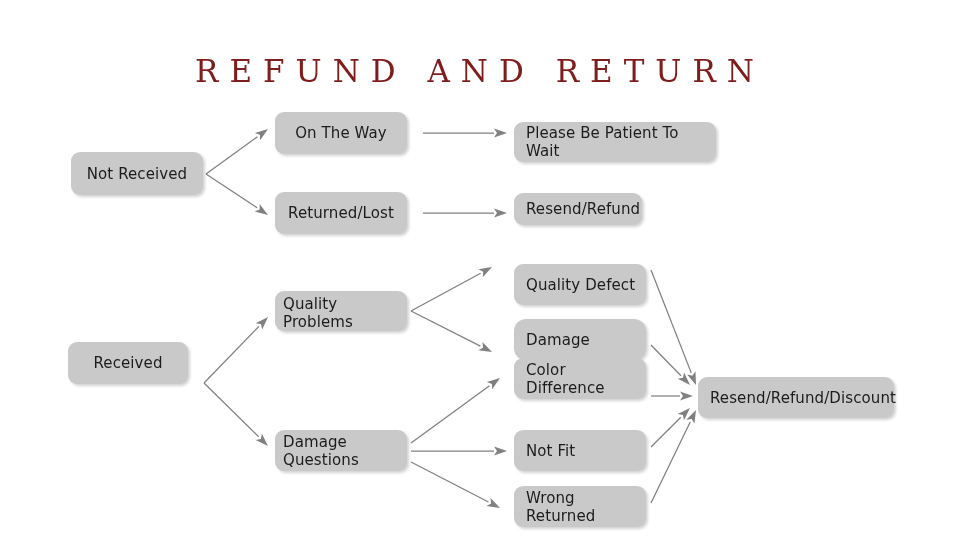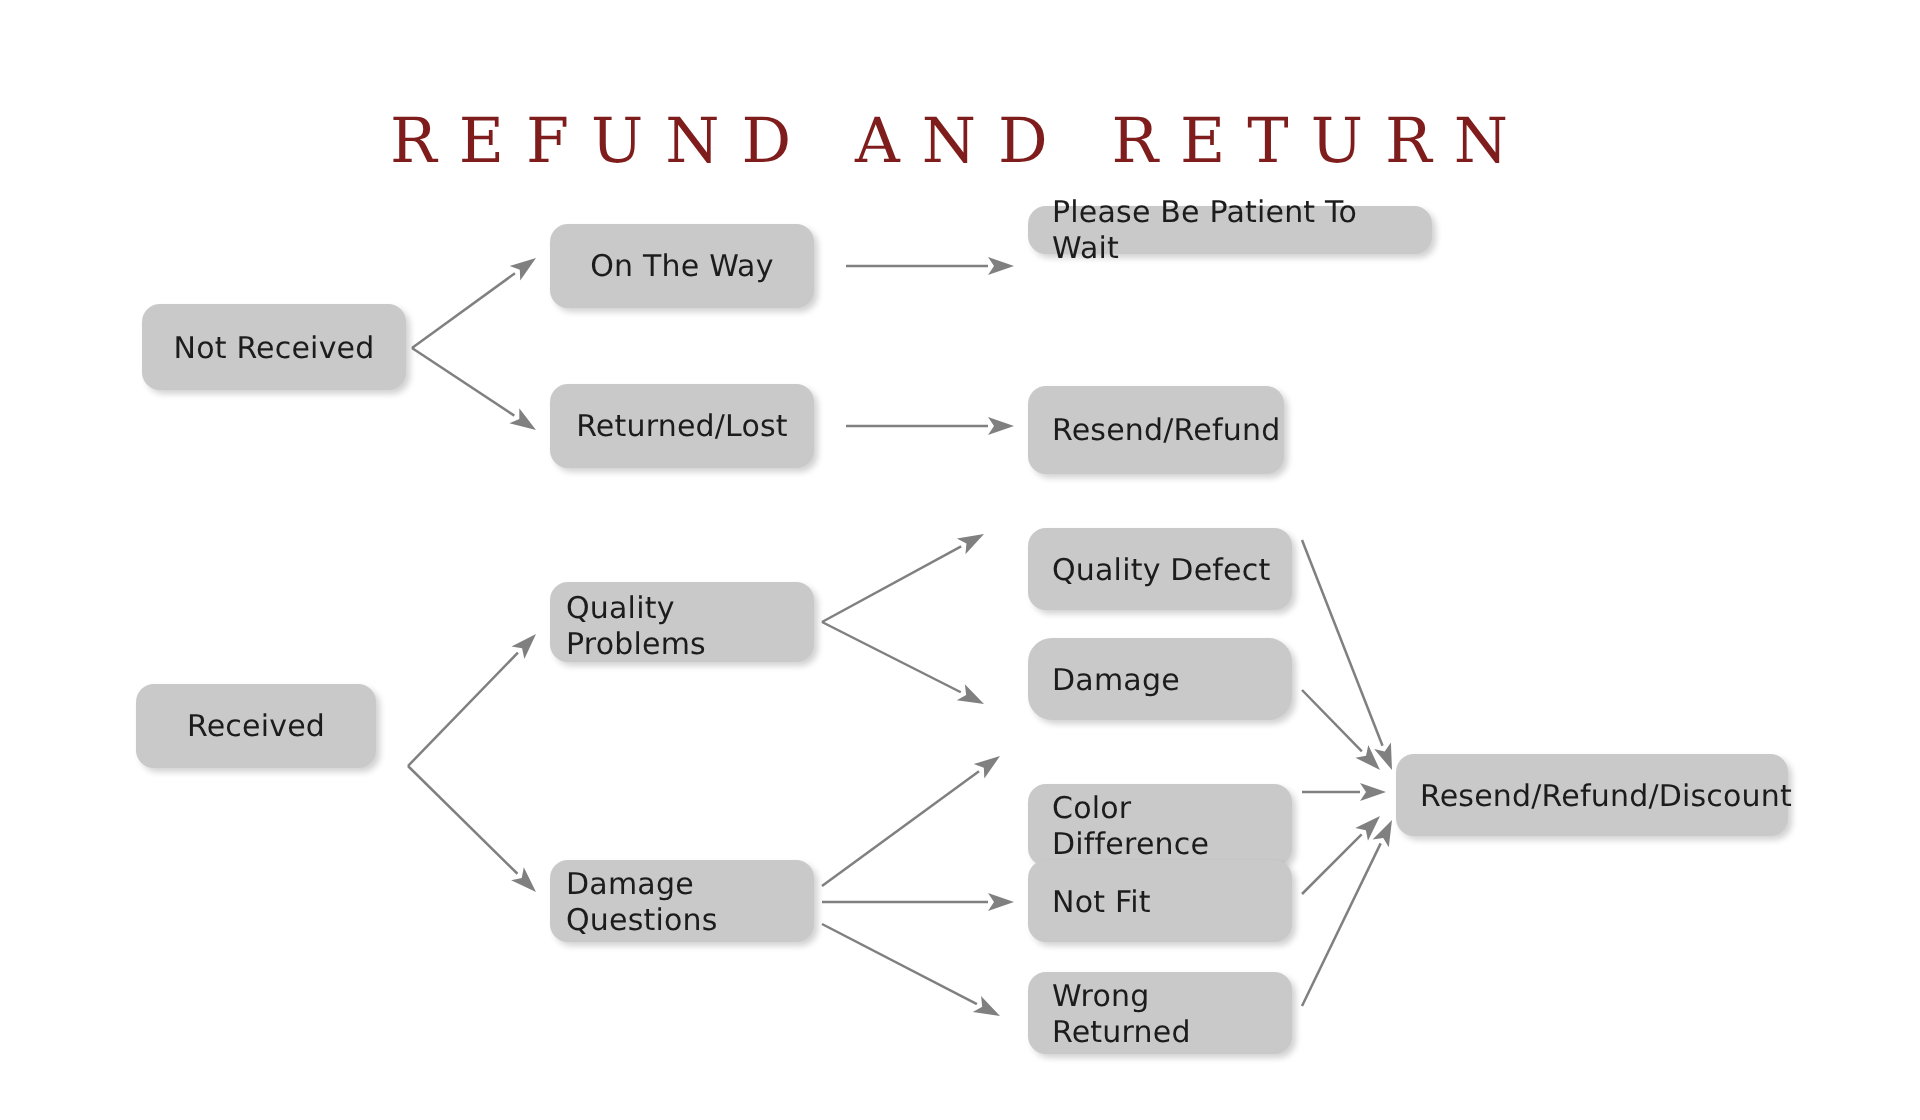--- a/index.html
+++ b/index.html
@@ -145,42 +145,42 @@
 <div id="nodes">
     <div class="node center-text" style="left: 71px; top: 152px; width: 132px; height: 43px;">
       <span>Not Received</span>
     </div>
     <div class="node center-text" style="left: 275px; top: 112px; width: 132px; height: 42px;">
       <span>On The Way</span>
     </div>
     <div class="node center-text" style="left: 275px; top: 192px; width: 132px; height: 42px;">
       <span>Returned/Lost</span>
     </div>
-    <div class="node left-text" style="left: 514px; top: 103px; width: 202px; height: 24px;">
+    <div class="node left-text" style="left: 514px; top: 122px; width: 202px; height: 40px;">
       <span>Please Be Patient To Wait</span>
     </div>
-    <div class="node left-text" style="left: 514px; top: 193px; width: 128px; height: 44px;">
+    <div class="node left-text" style="left: 514px; top: 193px; width: 128px; height: 32px;">
       <span>Resend/Refund</span>
     </div>
     <div class="node center-text" style="left: 68px; top: 342px; width: 120px; height: 42px;">
       <span>Received</span>
     </div>
     <div class="node center-text" style="left: 275px; top: 291px; width: 132px; height: 40px; align-items: flex-end;">
       <span>Quality Problems</span>
     </div>
     <div class="node center-text" style="left: 275px; top: 430px; width: 132px; height: 41px;">
       <span>Damage Questions</span>
     </div>
     <div class="node left-text" style="left: 514px; top: 264px; width: 132px; height: 41px; align-items: center;">
       <span>Quality Defect</span>
     </div>
     <div class="node left-text" style="left: 514px; top: 319px; width: 132px; height: 41px; border-radius: 12px;">
       <span>Damage</span>
     </div>
-    <div class="node left-text" style="left: 514px; top: 392px; width: 132px; height: 41px;">
+    <div class="node left-text" style="left: 514px; top: 358px; width: 132px; height: 41px;">
       <span>Color Difference</span>
     </div>
     <div class="node left-text" style="left: 514px; top: 430px; width: 132px; height: 41px;">
       <span>Not Fit</span>
     </div>
     <div class="node left-text" style="left: 514px; top: 486px; width: 132px; height: 41px;">
       <span>Wrong Returned</span>
     </div>
     <div class="node left-text" style="left: 698px; top: 377px; width: 196px; height: 41px;">
       <span>Resend/Refund/Discount</span>

